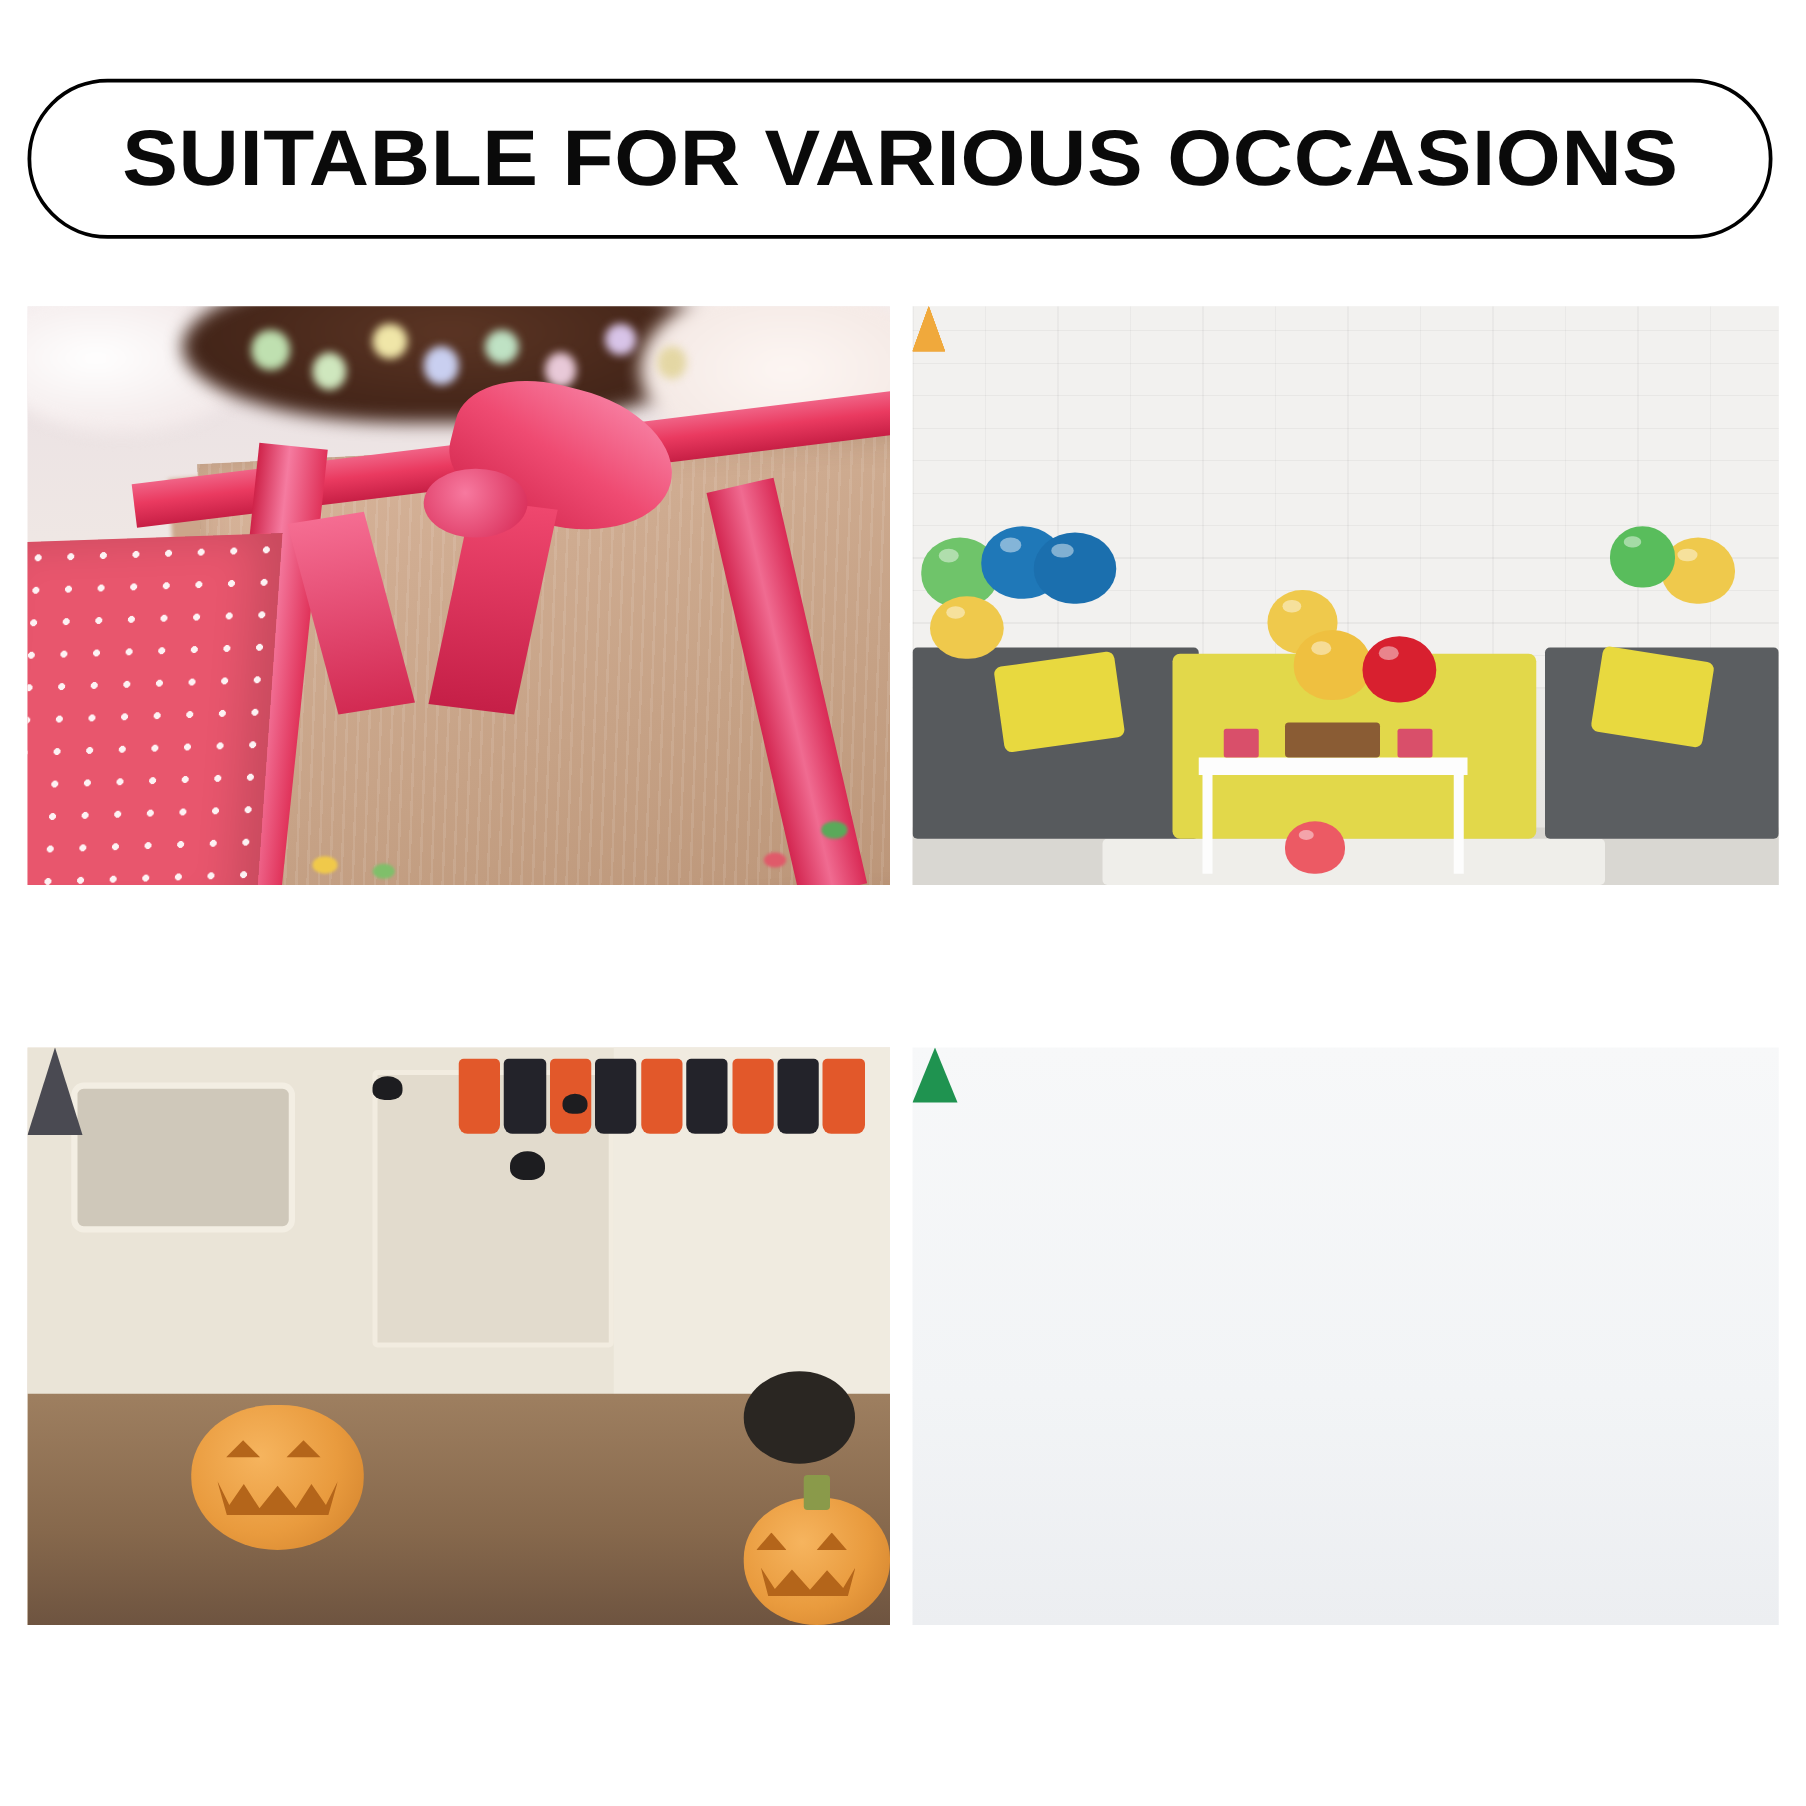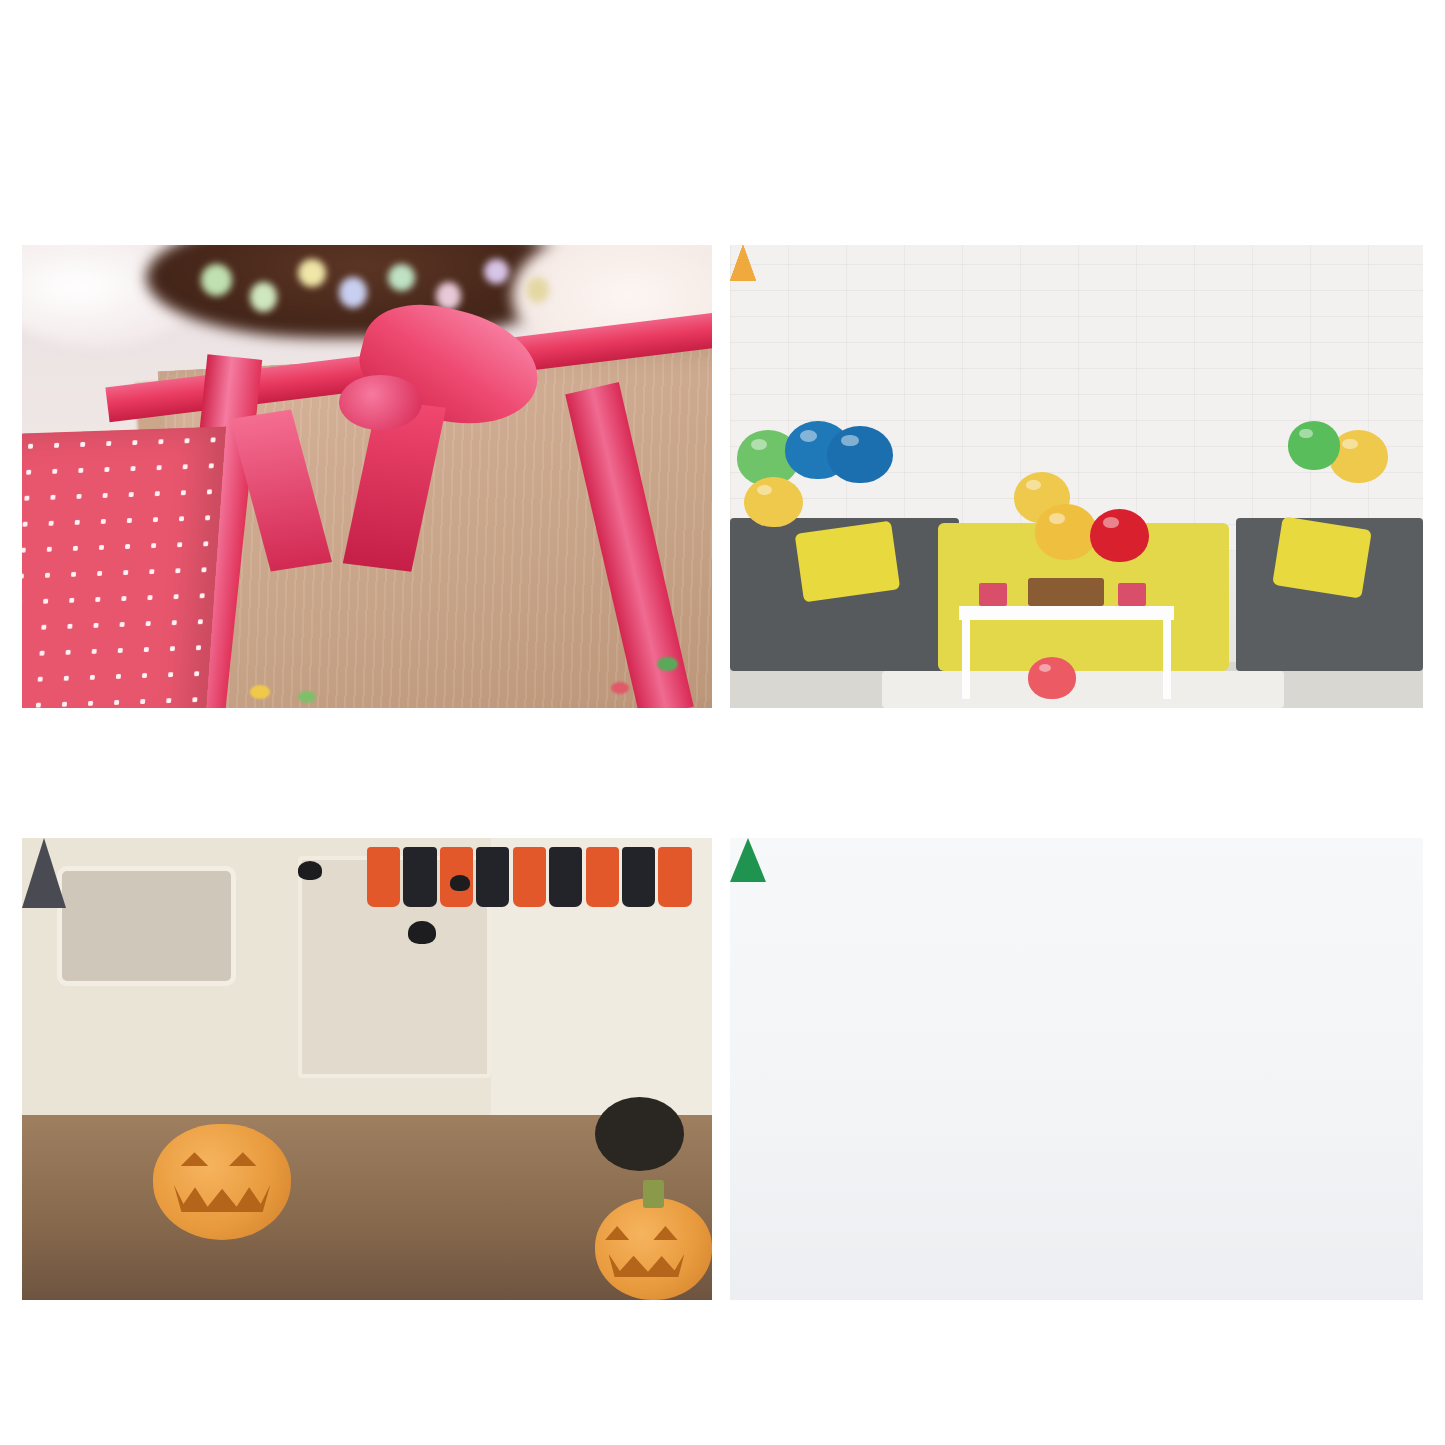--- a/index.html
+++ b/index.html
@@ -221,20 +221,23 @@
   .p4 .pom { position:absolute; background:#fdfdfd; border-radius:50%; }
   .p4 .elfhat { position:absolute; background:#1e8a46; border-radius:50% 40% 0 60%; }
   .p4 .tree { position:absolute; width:0; height:0;
     border-left:18px solid transparent; border-right:18px solid transparent; border-bottom:44px solid #1f9350; }
 </style>
 </head>
 <body>
 
 <div class="page">
 
+  <div class="title-pill">
+    <span class="title-text">SUITABLE FOR VARIOUS OCCASIONS</span>
+  </div>
 
   <div class="cell cell-tl">
     <div class="photo p1">
       <div class="cream"></div>
       <div class="cake"></div>
       <div class="blurtop-r"></div>
       <div class="dot" style="left:26%;top:4%;width:4.4%;height:7%;background:#bfe0b0;"></div>
       <div class="dot" style="left:33%;top:8%;width:4%;height:6.5%;background:#cfe7be;"></div>
       <div class="dot" style="left:40%;top:3%;width:4%;height:6%;background:#f0e6a8;"></div>
       <div class="dot" style="left:46%;top:7%;width:4%;height:6.5%;background:#c9cff0;"></div>

